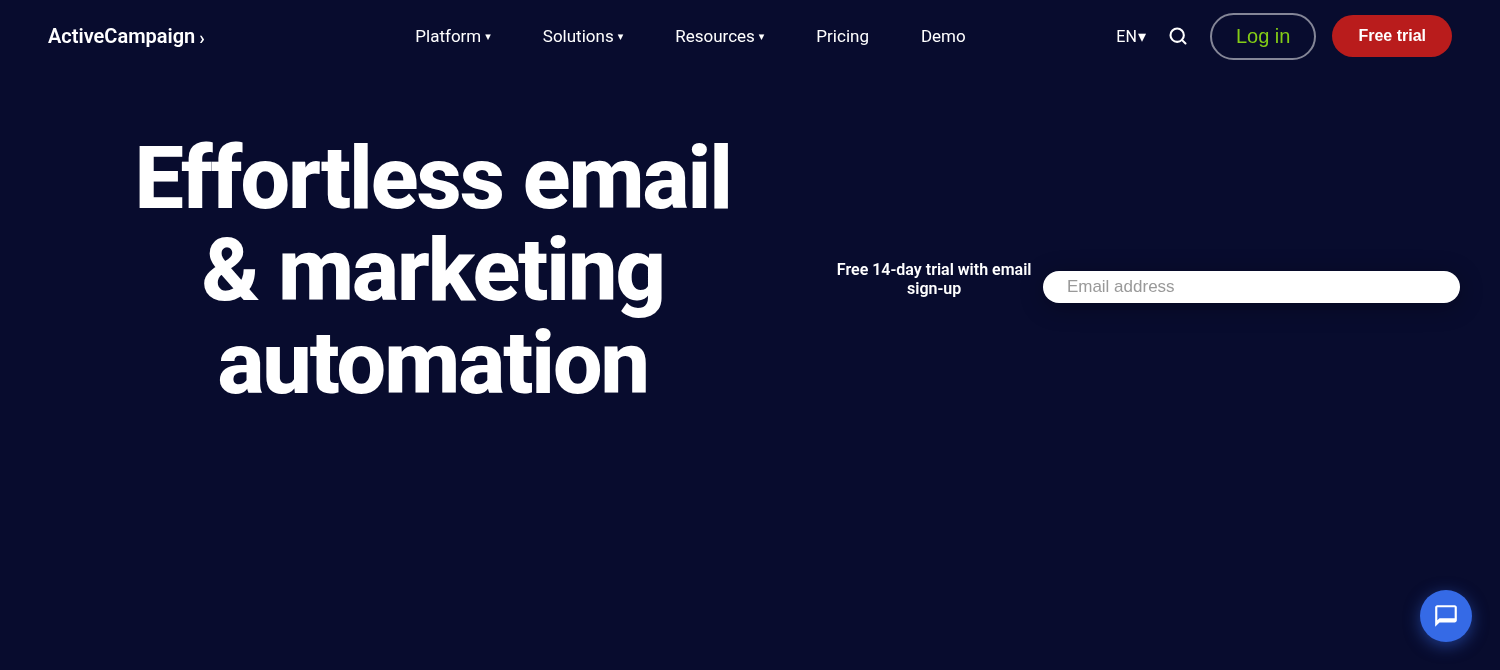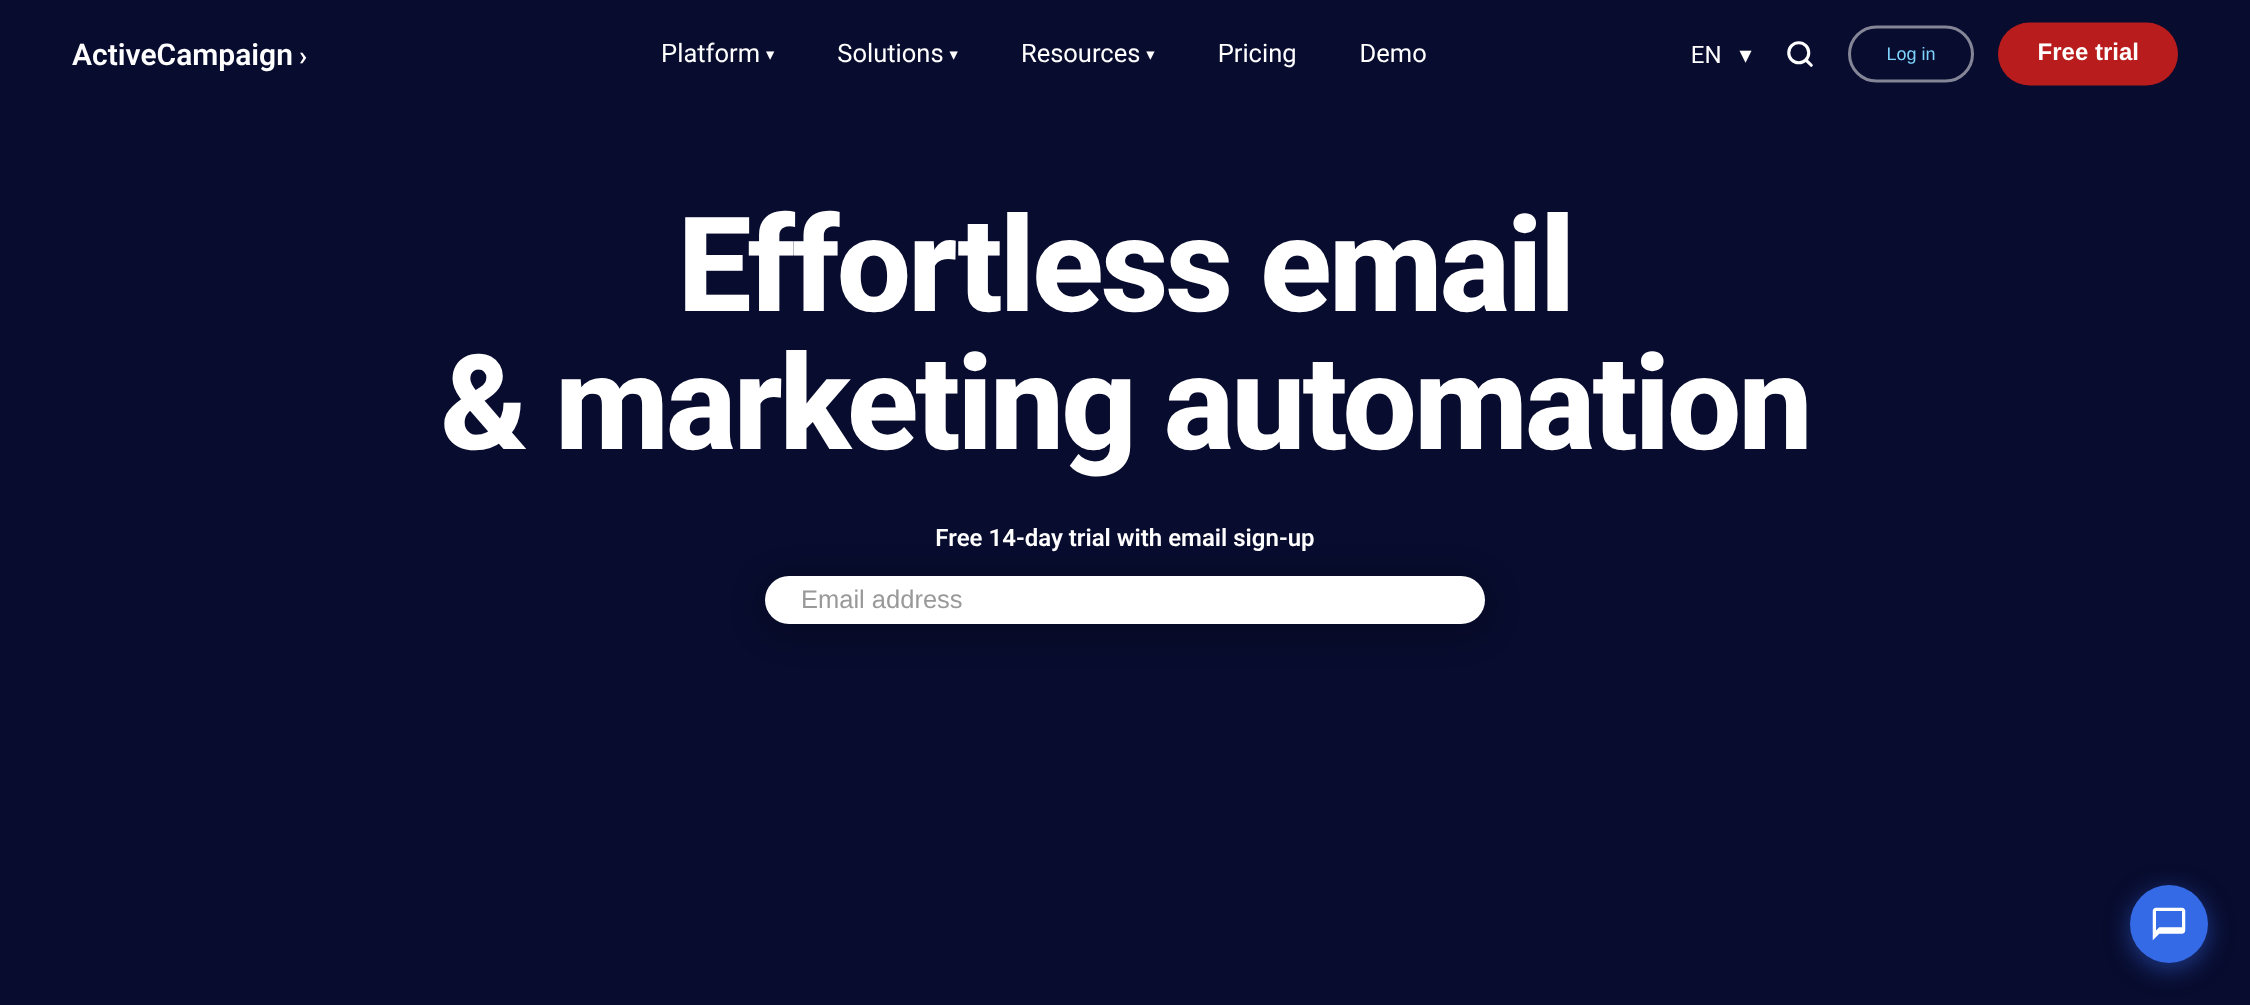--- a/index.html
+++ b/index.html
@@ -41,21 +41,21 @@
     }
 
     .nav-logo-arrow {
       font-size: 18px;
       color: #ffffff;
     }
 
     .nav-links {
       display: flex;
       align-items: center;
-      gap: 10px;
+      gap: 20px;
       flex: 1;
       justify-content: center;
       padding-left: 60px;
     }
 
     .nav-link {
       display: flex;
       align-items: center;
       gap: 4px;
       padding: 8px 16px;
@@ -74,63 +74,63 @@
 
     .nav-right {
       display: flex;
       align-items: center;
       gap: 16px;
     }
 
     .lang-selector {
       display: flex;
       align-items: center;
-      gap: 12px;
+      gap: 1px;
       font-size: 16px;
       color: #ffffff;
       cursor: pointer;
     }
 
     .search-icon-btn {
       background: none;
       border: none;
       color: #ffffff;
       cursor: pointer;
       padding: 6px;
       display: flex;
       align-items: center;
       justify-content: center;
     }
 
     .login-btn {
       background: transparent;
       border: 2px solid rgba(255,255,255,0.5);
-      color: #7dd3fc;
+      color: #84cc16;
       padding: 10px 24px;
       border-radius: 50px;
-      font-size: 12px;
+      font-size: 20px;
       font-weight: 500;
       cursor: pointer;
     }
 
     .free-trial-btn {
       background: #b91c1c;
       border: none;
       color: #ffffff;
       padding: 12px 26px;
       border-radius: 50px;
       font-size: 16px;
       font-weight: 600;
       cursor: pointer;
     }
 
     
     .hero {
       display: flex;
-      flex-direction: column;
+      flex-direction: row;
       align-items: center;
       justify-content: space-between;
       padding: 60px 40px 40px;
       text-align: center;
     }
 
     .hero-title {
       font-size: 88px;
       font-weight: 800;
       line-height: 1.05;

